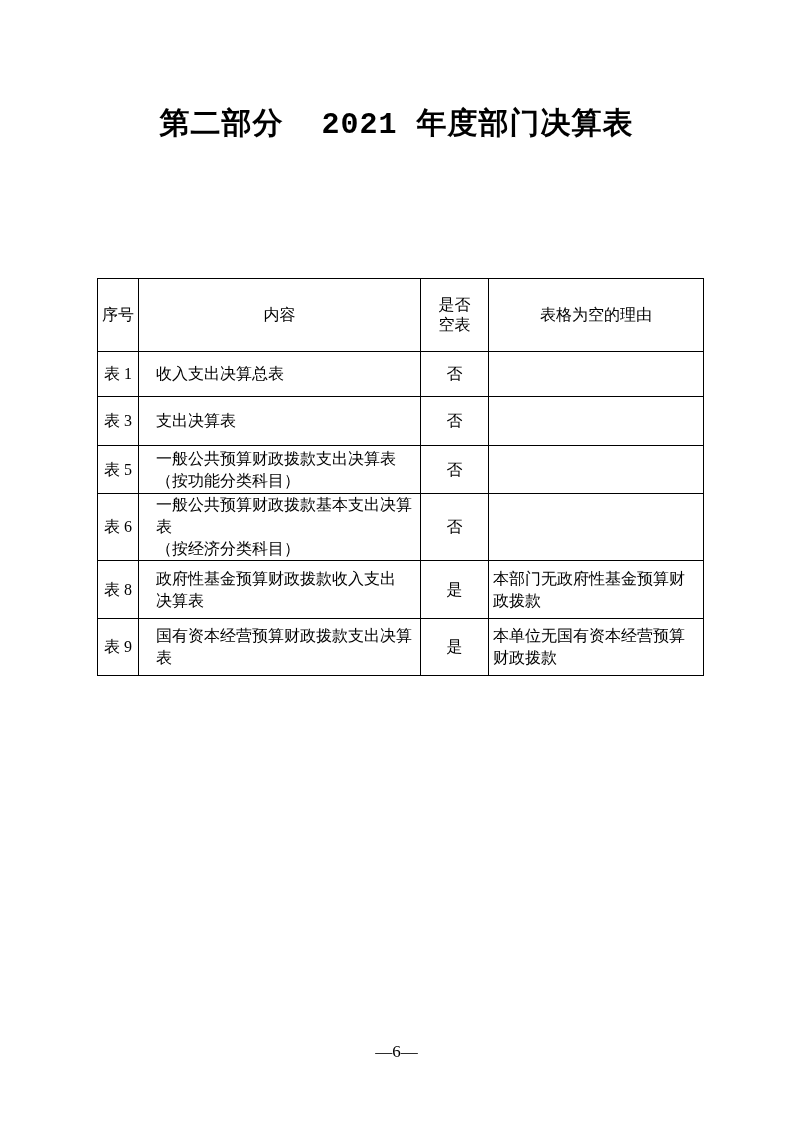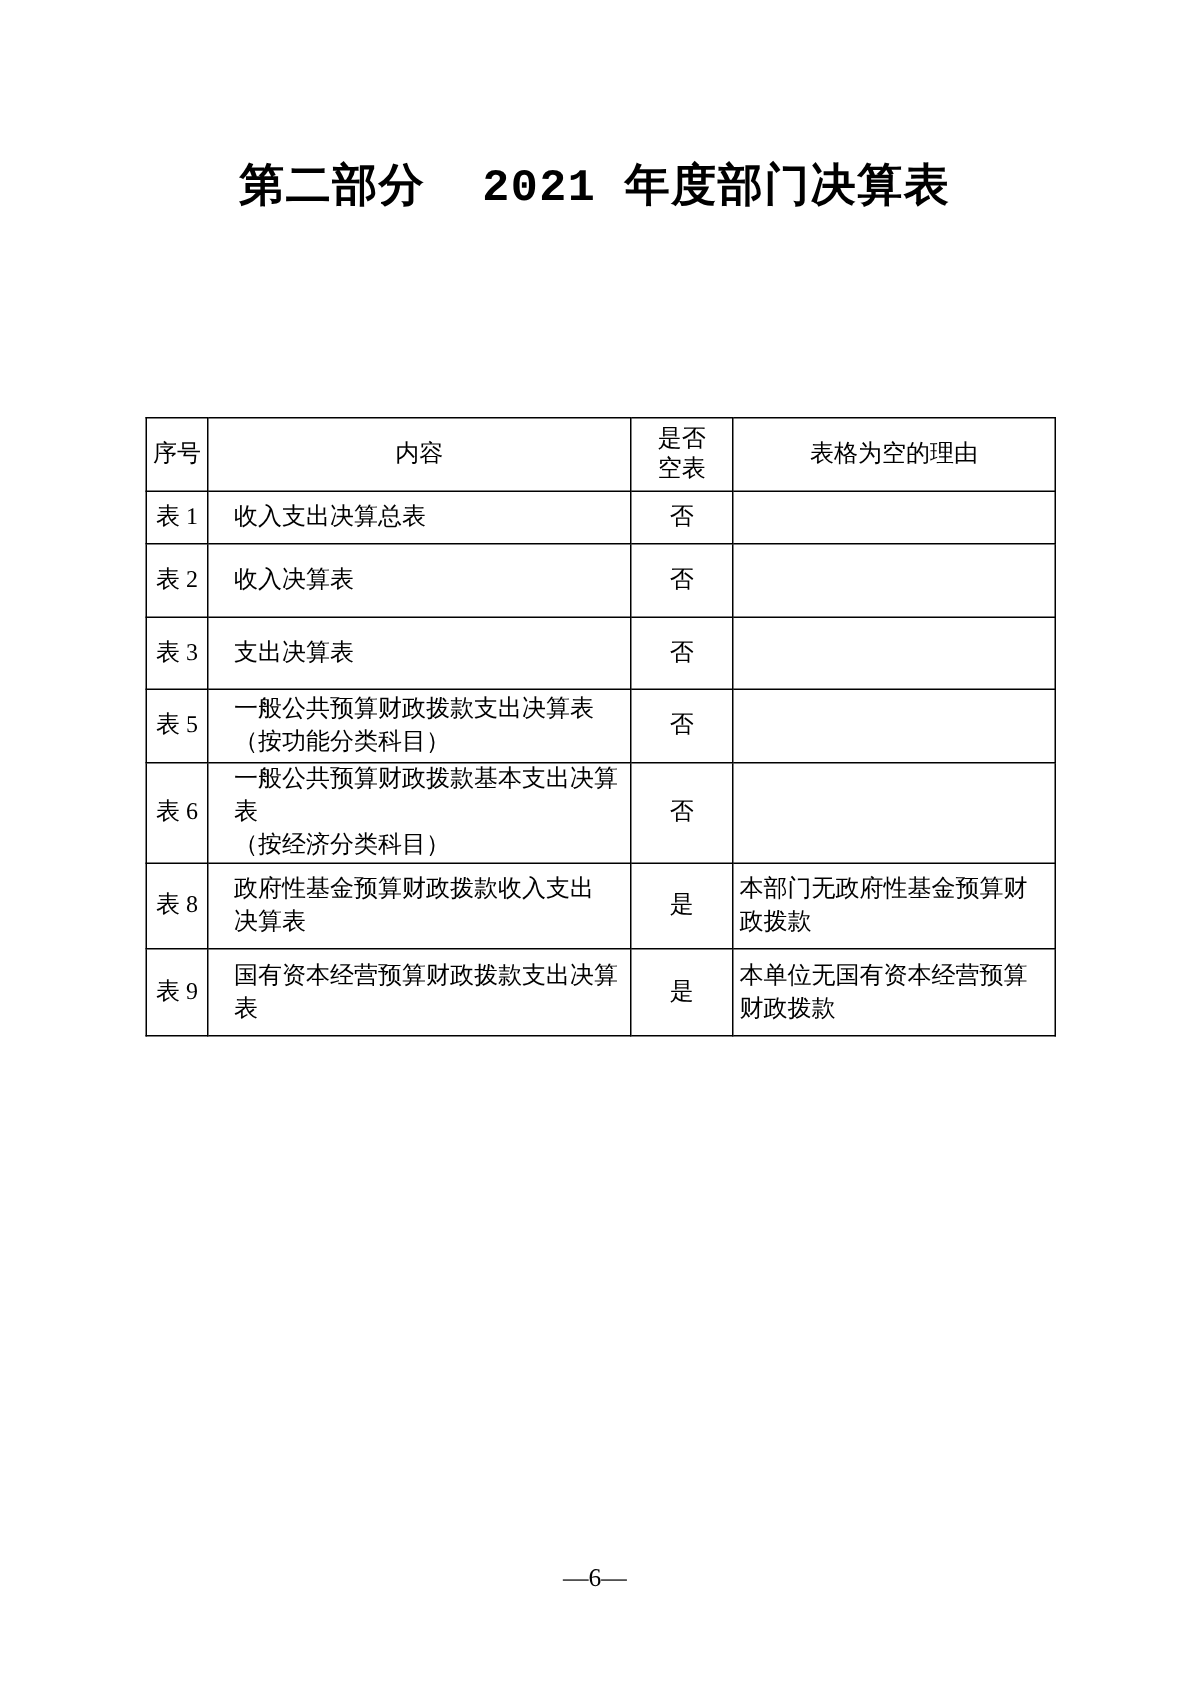--- a/index.html
+++ b/index.html
@@ -45,30 +45,30 @@
     overflow: hidden;
   }
   .fact-table thead th {
     font-family: "Liberation Sans", sans-serif;
     font-weight: normal;
     text-align: center;
     height: 44px;
   }
   .fact-table th .wrap-narrow {
     width: 2.3em;
-    margin: 4px auto;
+    margin: 16px auto;
     line-height: 20px;
   }
   .fact-table td { font-family: "Liberation Serif", serif; }
   .cell-no    { text-align: center; white-space: pre; }
   .cell-cont  { text-align: left; padding-left: 17px; padding-right: 2px; white-space: pre-line; }
   .cell-empty { text-align: center; }
   .cell-reason{ text-align: left; white-space: pre-line; padding: 0 4px; }
   
-  .fact-table tbody tr:nth-child(1) { height: 35px; }
+  .fact-table tbody tr:nth-child(1) { height: 45px; }
   .fact-table tbody tr:nth-child(2) { height: 49px; }
   .fact-table tbody tr:nth-child(3) { height: 48px; }
   .fact-table tbody tr:nth-child(4) { height: 49px; }
   .fact-table tbody tr:nth-child(5) { height: 58px; }
   .fact-table tbody tr:nth-child(6) { height: 57px; }
   .fact-table tbody tr:nth-child(7) { height: 58px; }
   .fact-table tbody tr:nth-child(8) { height: 56px; margin-left: 36px; }
   .fact-table tbody tr:nth-child(9) { height: 42px; }
   .page-footer {
     position: absolute;
@@ -105,26 +105,20 @@
       </tr>
     </thead>
     <tbody>
       <tr>
         <td class="cell-no">表 1</td>
         <td class="cell-cont">收入支出决算总表</td>
         <td class="cell-empty">否</td>
         <td class="cell-reason"></td>
       </tr>
       <tr>
-        <td class="cell-no">表 2</td>
-        <td class="cell-cont">收入决算表</td>
-        <td class="cell-empty">否</td>
-        <td class="cell-reason"></td>
-      </tr>
-      <tr>
         <td class="cell-no">表 3</td>
         <td class="cell-cont">支出决算表</td>
         <td class="cell-empty">否</td>
         <td class="cell-reason"></td>
       </tr>
       <tr>
         <td class="cell-no">表 5</td>
         <td class="cell-cont">一般公共预算财政拨款支出决算表
 （按功能分类科目）</td>
         <td class="cell-empty">否</td>

